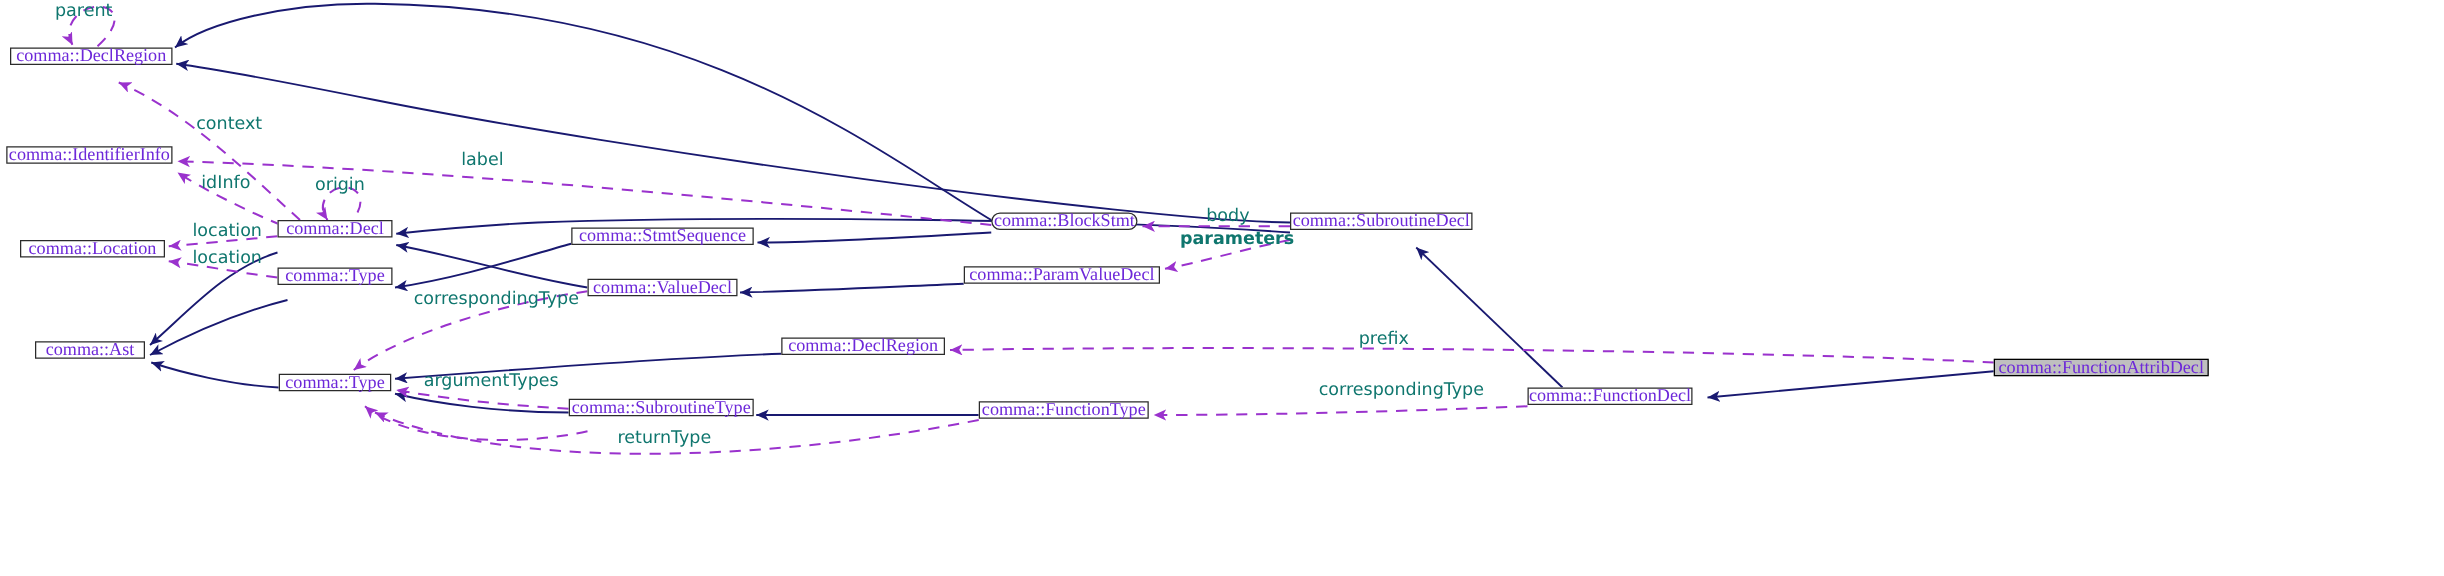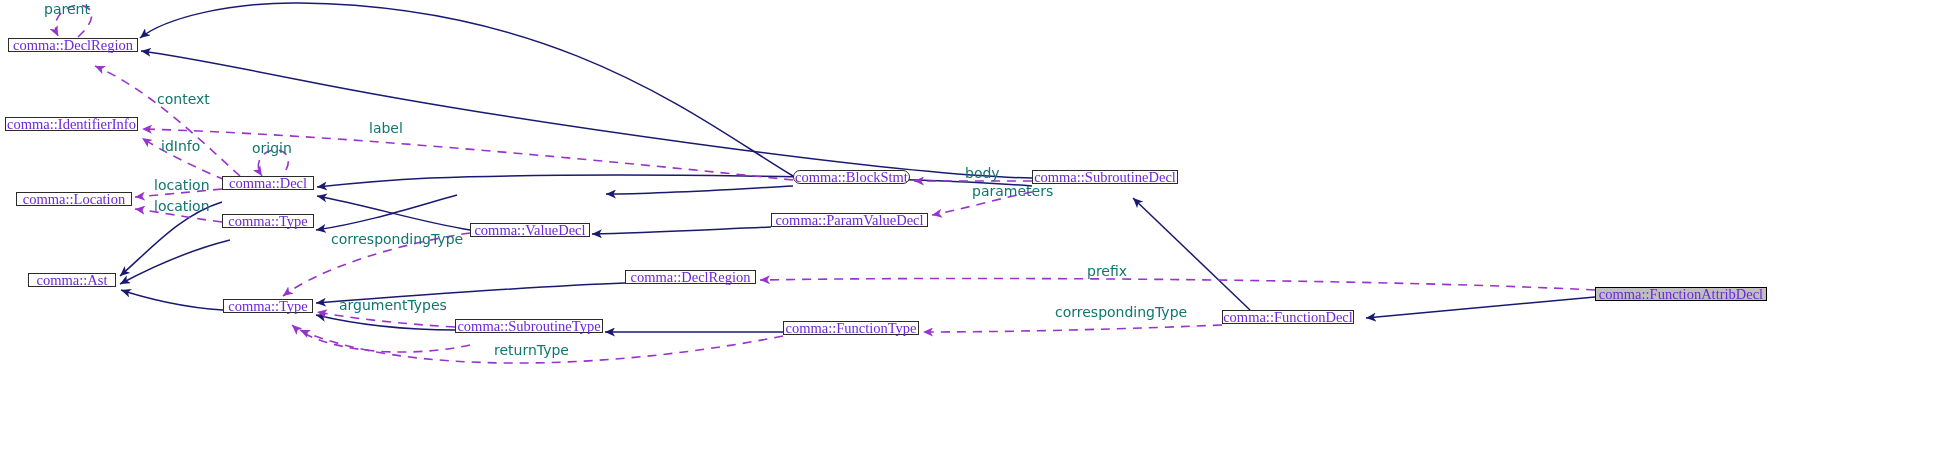--- a/index.html
+++ b/index.html
@@ -136,20 +136,21 @@
   <div class="node" style="left:16px; top:192px; width:116px;">comma::Location</div>
 
   <div class="node" style="left:28px; top:273px; width:88px;">comma::Ast</div>
 
   <div class="node" style="left:222px; top:176px; width:92px;">comma::Decl</div>
 
   <div class="node" style="left:222px; top:214px; width:92px;">comma::Type</div>
 
   <div class="node" style="left:223px; top:299px; width:90px;">comma::Type</div>
 
+  <div class="node" style="left:457px; top:182px; width:146px;">comma::StmtSequence</div>
 
   <div class="node" style="left:470px; top:223px; width:120px;">comma::ValueDecl</div>
 
   <div class="node" style="left:455px; top:319px; width:148px;">comma::SubroutineType</div>
 
   <div class="node" style="left:625px; top:270px; width:131px;">comma::DeclRegion</div>
 
   <div class="node" style="left:793px; top:170px; width:117px;border-radius:13px;">comma::BlockStmt</div>
 
   <div class="node" style="left:771px; top:213px; width:157px;text-align:center;">comma::ParamValueDecl</div>
@@ -177,19 +178,19 @@
   <div class="edge-label" style="left:154px; top:199px;">location</div>
 
   <div class="edge-label" style="left:331px; top:232px;">correspondingType</div>
 
   <div class="edge-label" style="left:339px; top:298px;">argumentTypes</div>
 
   <div class="edge-label" style="left:494px; top:343px;">returnType</div>
 
   <div class="edge-label" style="left:965px; top:166px;">body</div>
 
-  <div class="edge-label" style="left:972px; top:184px;">parameters</div>
+  <div class="edge-label" style="left:944px; top:184px;font-weight:bold;">parameters</div>
 
   <div class="edge-label" style="left:1087px; top:264px;">prefix</div>
 
   <div class="edge-label" style="left:1055px; top:305px;">correspondingType</div>
 
 </div>
 
 </body></html>

